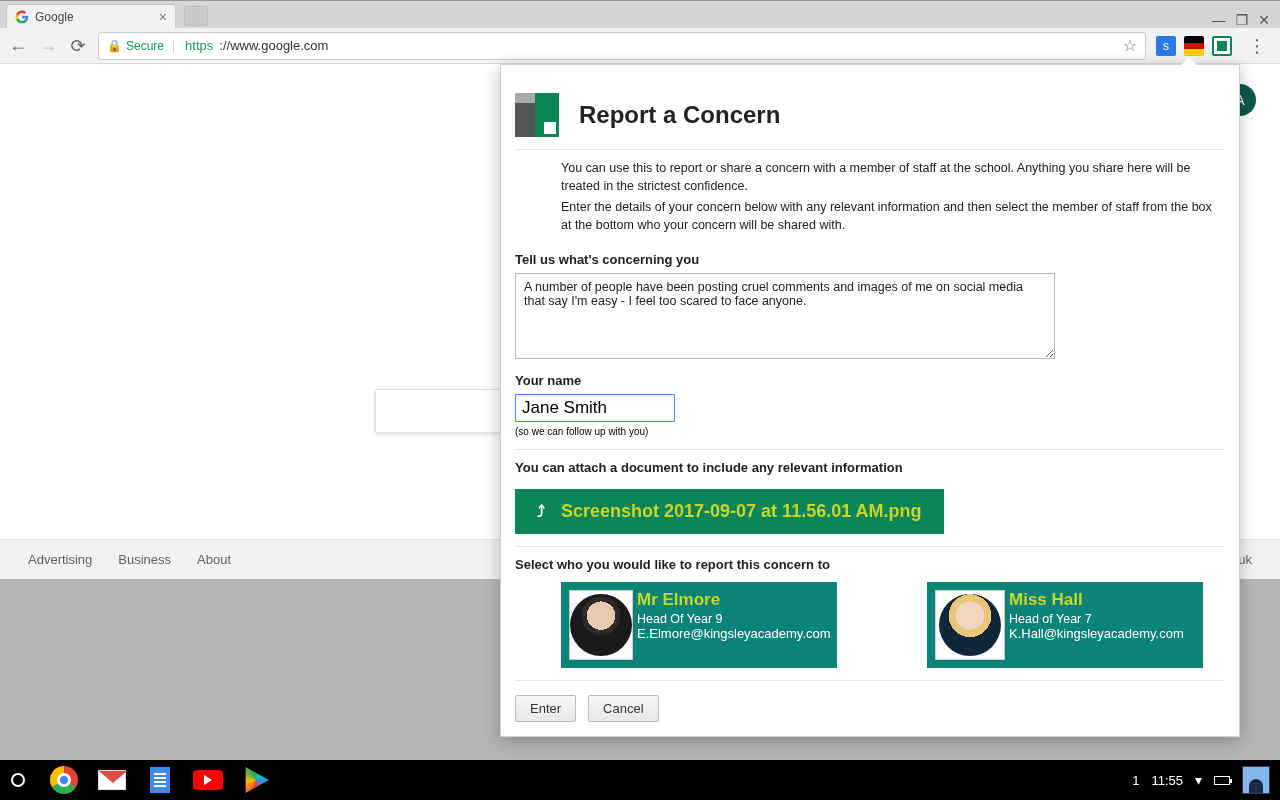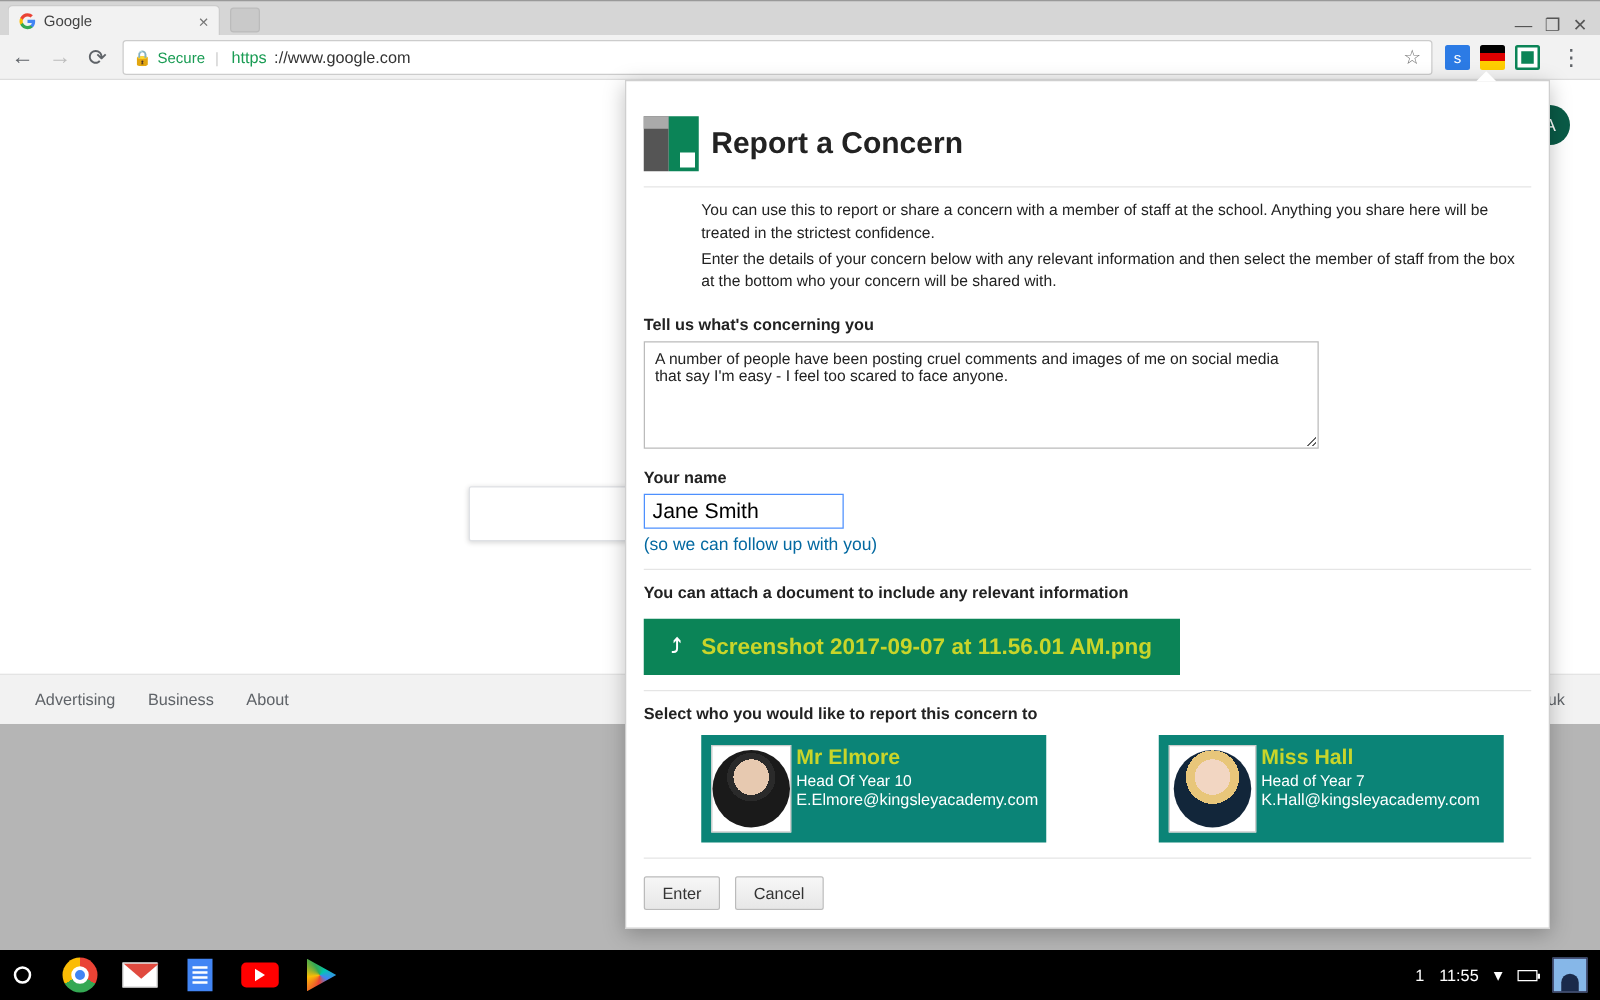--- a/index.html
+++ b/index.html
@@ -38,35 +38,35 @@
   .google-avatar { position:absolute; right:24px; top:20px; width:32px; height:32px; border-radius:50%; background:#0a5b47; color:#fff; display:flex; align-items:center; justify-content:center; font-size:14px;}
   .searchbar-shadow { position:absolute; top:325px; left:375px; width:530px; height:44px; background:#fff; border:1px solid #dfe1e5; border-radius:2px; box-shadow:0 1px 4px rgba(0,0,0,.15);}
 
   .footer { position:absolute; bottom:0; left:0; right:0; height:40px; background:#f2f2f2; border-top:1px solid #e4e4e4; display:flex; align-items:center; padding:0 28px; font-size:13px; color:#5f6368; }
   .footer .left { display:flex; gap:26px;}
   .footer .right { margin-left:auto; display:flex; gap:26px;}
 
   
   .popup { position:absolute; top:0; left:500px; width:740px; background:#fff; border:1px solid #cfcfcf; box-shadow:0 4px 16px rgba(0,0,0,.25); padding:12px 14px 14px; z-index:10;}
   .popup .pointer { position:absolute; top:-8px; right:42px; width:0; height:0; border-left:8px solid transparent; border-right:8px solid transparent; border-bottom:8px solid #fff;}
-  .popup-header { display:flex; align-items:center; gap:10px; padding:16px 0 12px;}
+  .popup-header { display:flex; align-items:center; gap:20px; padding:16px 0 12px;}
   .popup-logo { width:44px; height:44px; display:flex;}
   .popup-logo .l1{width:20px; background:#555; border-top:10px solid #aaa;}
   .popup-logo .l2{width:24px; background:#0b8457; display:flex; align-items:flex-end; justify-content:flex-end;}
   .popup-logo .l2 .sq{width:12px;height:12px;background:#fff;margin:3px;}
   .popup-title { font-size:24px; font-weight:bold; color:#222;}
   .popup hr { border:none; border-top:1px solid #e5e5e5; margin:0;}
 
   .intro { font-size:12.5px; color:#222; padding:10px 0 4px; line-height:1.4;}
   .intro p { margin-bottom:4px;margin-left:46px;}
 
   .section-label { font-weight:bold; font-size:13px; color:#222; margin-top:10px; margin-bottom:6px;}
   .concern-textarea { width:540px; height:86px; border:1px solid #bbb; padding:6px 8px; font-size:12.5px; font-family:inherit; resize:both; color:#222;}
   .name-input { width:160px; border:1px solid #4d90fe; padding:3px 6px; font-size:17px; outline:none;}
-  .hint { font-size:14px; color:#0369a1; margin-top:4px;}
+  .hint { font-size:10px; color:#000000; margin-top:4px;}
 
   .attach-btn { margin-top:8px; background:#0b8457; color:#c9d52a; display:inline-flex; align-items:center; gap:16px; padding:12px 22px; font-size:18px; font-weight:bold; border:none; cursor:pointer;}
   .attach-btn .upicon { color:#fff; font-size:16px;}
 
   .recipient-row { display:flex; gap:90px; margin-top:10px; margin-left:46px;}
   .recipient { background:#0b8477; display:flex; padding:8px; width:276px; gap:4px;}
   .recipient .avatar { width:70px; height:70px; background:#fff; border:1px solid #ccc; display:flex; align-items:center; justify-content:center;}
   .recipient .avatar .pic{ width:62px; height:62px; border-radius:50%; background:radial-gradient(circle at 50% 35%, #e7c9b0 0 28%, #2a2a2a 28% 38%, #1a1a1a 38% 100%);}
   .recipient .avatar .pic.f{ background:radial-gradient(circle at 50% 35%, #f2d6c2 0 28%, #e8c67a 28% 42%, #12263a 42% 100%);}
   .recipient .info .r-name{ color:#c9d52a; font-weight:bold; font-size:17px;}
@@ -206,21 +206,21 @@
 
       <div class="section-divider"></div>
       <div class="section-label">Select who you would like to report this concern to</div>
       <div class="recipient-row">
         <div class="recipient">
           <div class="avatar">
               <div class="pic"></div>
             </div>
           <div class="info">
             <div class="r-name">Mr Elmore</div>
-            <div class="r-role">Head Of Year 10</div>
+            <div class="r-role">Head Of Year 9</div>
             <div class="r-email">E.Elmore@kingsleyacademy.com</div>
           </div>
         </div>
         <div class="recipient">
           <div class="avatar">
               <div class="pic f"></div>
             </div>
           <div class="info">
             <div class="r-name">Miss Hall</div>
             <div class="r-role">Head of Year 7</div>

